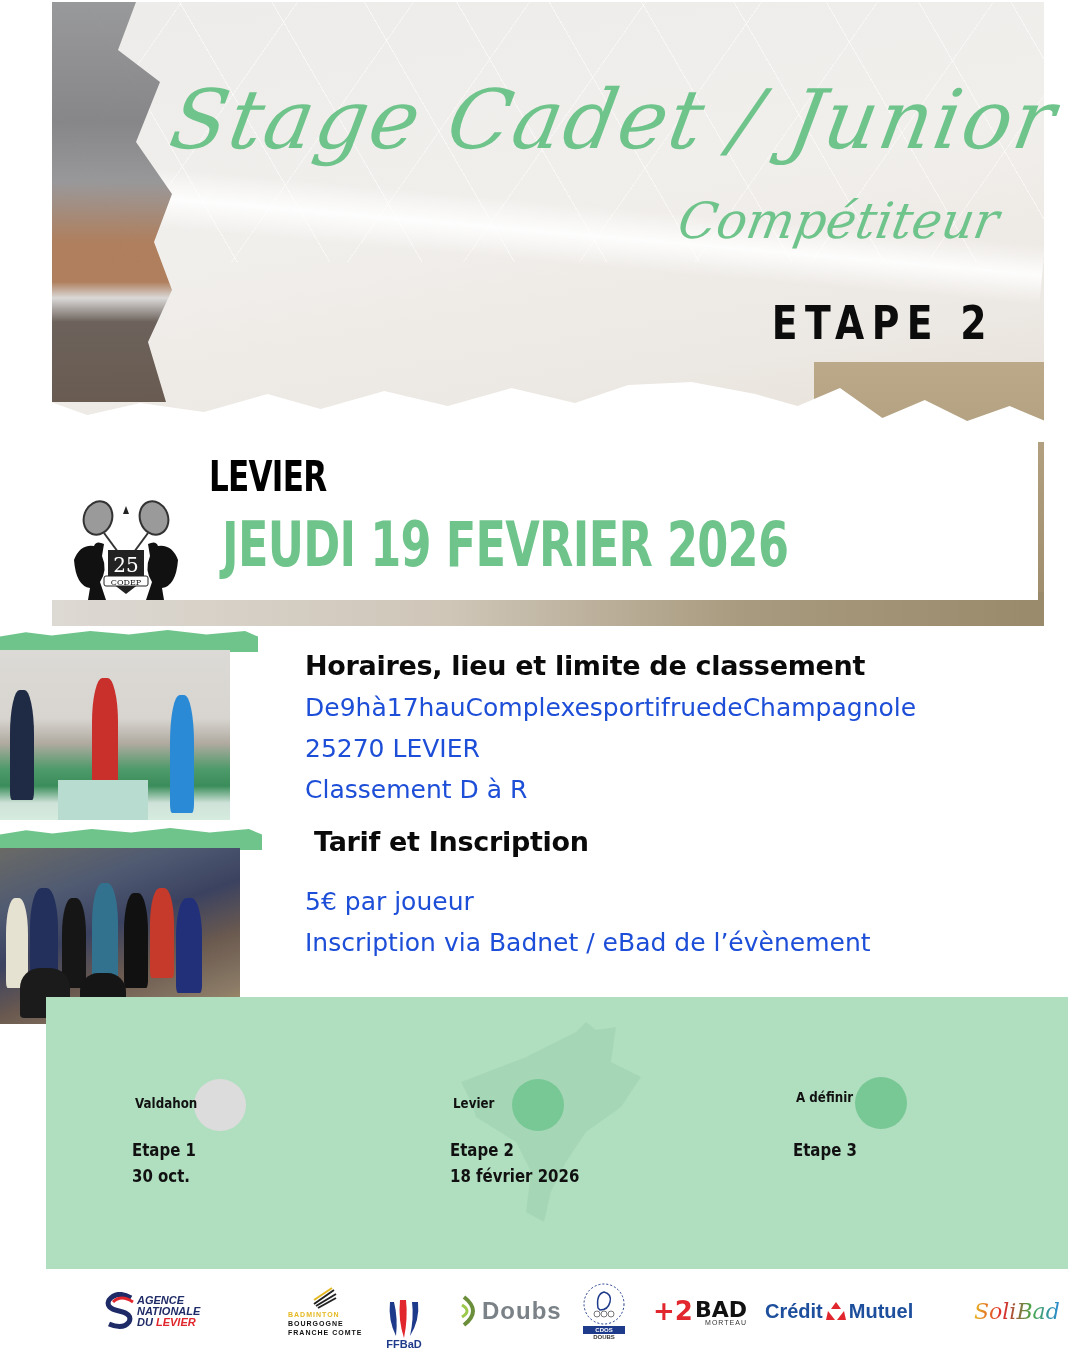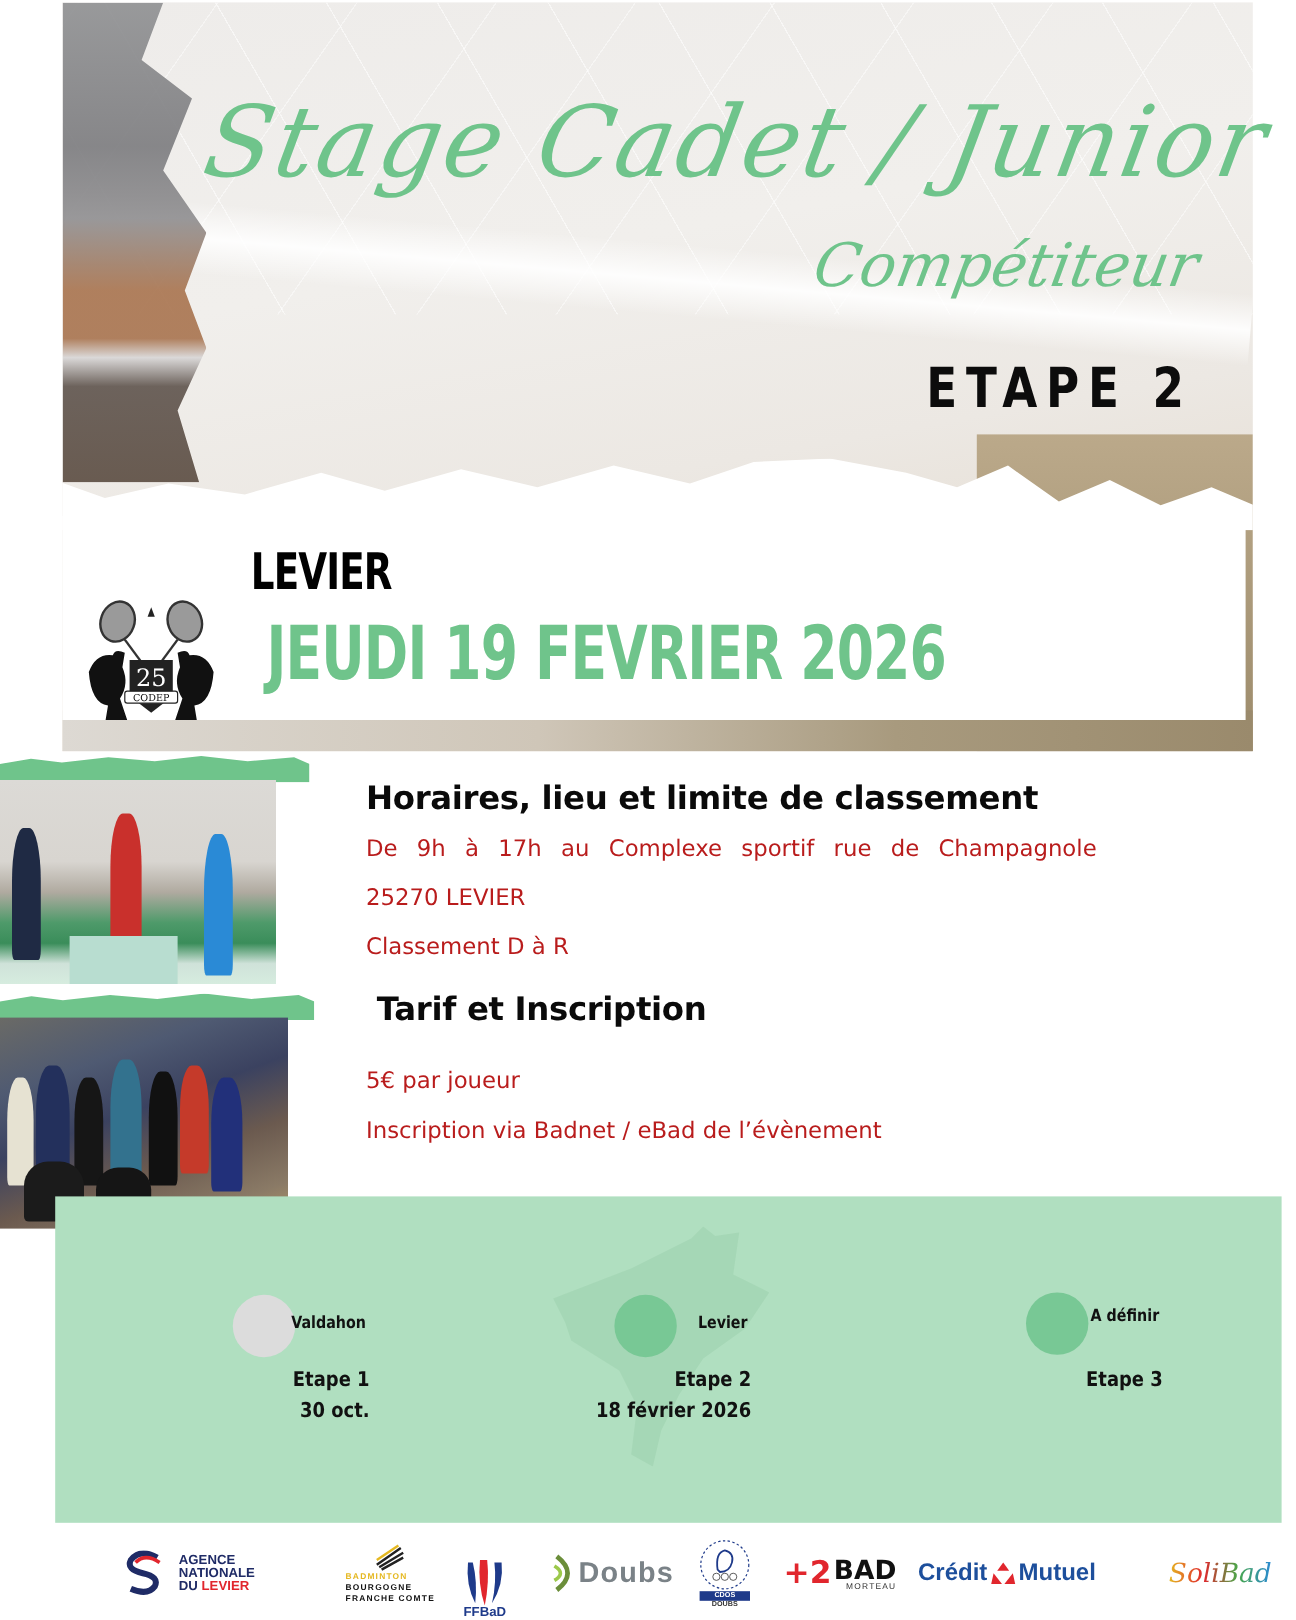--- a/index.html
+++ b/index.html
@@ -99,32 +99,32 @@
   }
   .kid { position: absolute; border-radius: 40% 40% 8% 8%; }
 
   
   .info { position: absolute; left: 305px; top: 650px; width: 612px; }
   .h-sec {
     font-family: "DejaVu Sans", sans-serif; font-weight: bold; font-size: 27px; color: #0a0a0a;
     letter-spacing: -0.3px; white-space: nowrap;
   }
   .p-line {
-    font-family: "DejaVu Sans", sans-serif; font-size: 19px; color: #b91c1c; line-height: 41px; white-space: nowrap;
+    font-family: "DejaVu Sans", sans-serif; font-size: 25px; color: #1d4ed8; line-height: 41px; white-space: nowrap;
   }
   .p-justify { display: flex; justify-content: space-between; width: 609px; }
 
   
   .stages {
     position: absolute; left: 46px; top: 997px; width: 1022px; height: 272px; background: #b0dfc0;
   }
   .doubs-map {
     position: absolute; left: 410px; top: 25px; width: 190px; height: 200px;
   }
-  .stage { position: absolute; text-align: right; width: 200px; }
+  .stage { position: absolute; text-align: left; width: 200px; }
   .stage .dot {
     width: 52px; height: 52px; border-radius: 50%; margin: 0 auto;
   }
   .stage .loc {
     position: absolute; left: 0; right: 0; top: 16px;
     font-family: "DejaVu Sans", sans-serif; font-weight: bold; font-size: 14px; color: #111;
     transform: scaleX(0.85);
   }
   .stage .lbl {
     font-family: "DejaVu Sans", sans-serif; font-weight: bold; font-size: 17px; color: #111;
@@ -255,21 +255,21 @@
     </div>
   </div>
 </div>
 
 <div class="sponsors">
   <div class="sp" style="left:103px;">
     <svg width="34" height="38" viewBox="0 0 34 38">
       <path d="M28 6 Q14 -2 6 8 Q2 16 16 19 Q30 22 26 30 Q20 38 6 32" fill="none" stroke="#1f2b66" stroke-width="5"></path>
       <path d="M30 10 Q18 2 10 10" fill="none" stroke="#e1262d" stroke-width="3"></path>
     </svg>
-    <div class="ans-text" style="margin-left:12px;">
+    <div class="ans-text" style="margin-left:0;font-style:italic;">
       <div>AGENCE</div>
       <div>NATIONALE</div>
       <div><span>DU </span><span class="red">LEVIER</span></div>
     </div>
   </div>
 
   <div class="sp" style="left:288px;flex-direction:column;justify-content:center;">
     <svg width="26" height="24" viewBox="0 0 26 24">
         <path d="M2 18 L22 4 M4 20 L24 8 M6 22 L24 12" stroke="#222" stroke-width="2"></path>
         <path d="M2 14 L20 2" stroke="#e5b821" stroke-width="2"></path>

